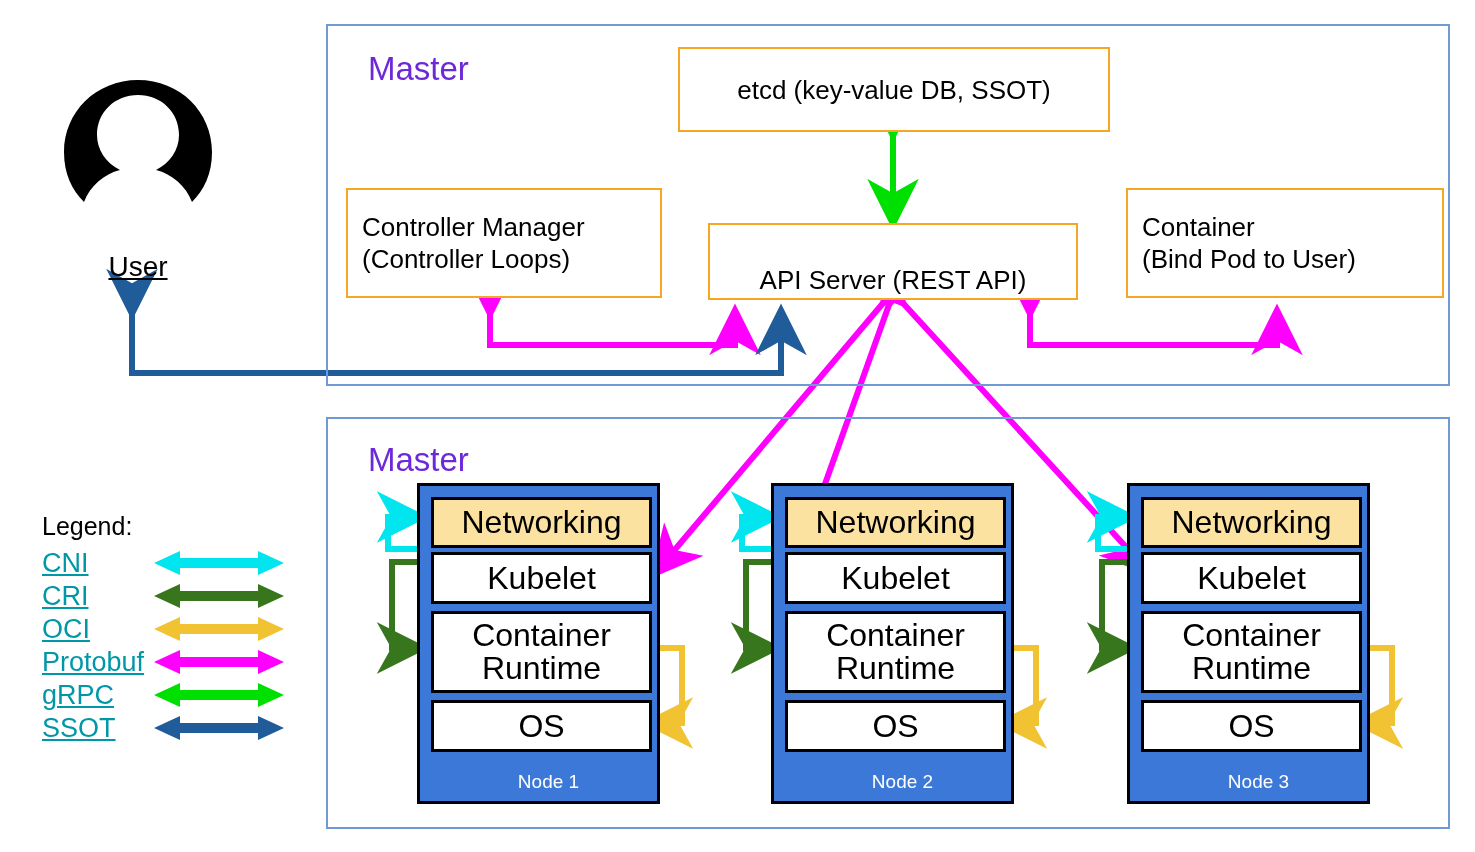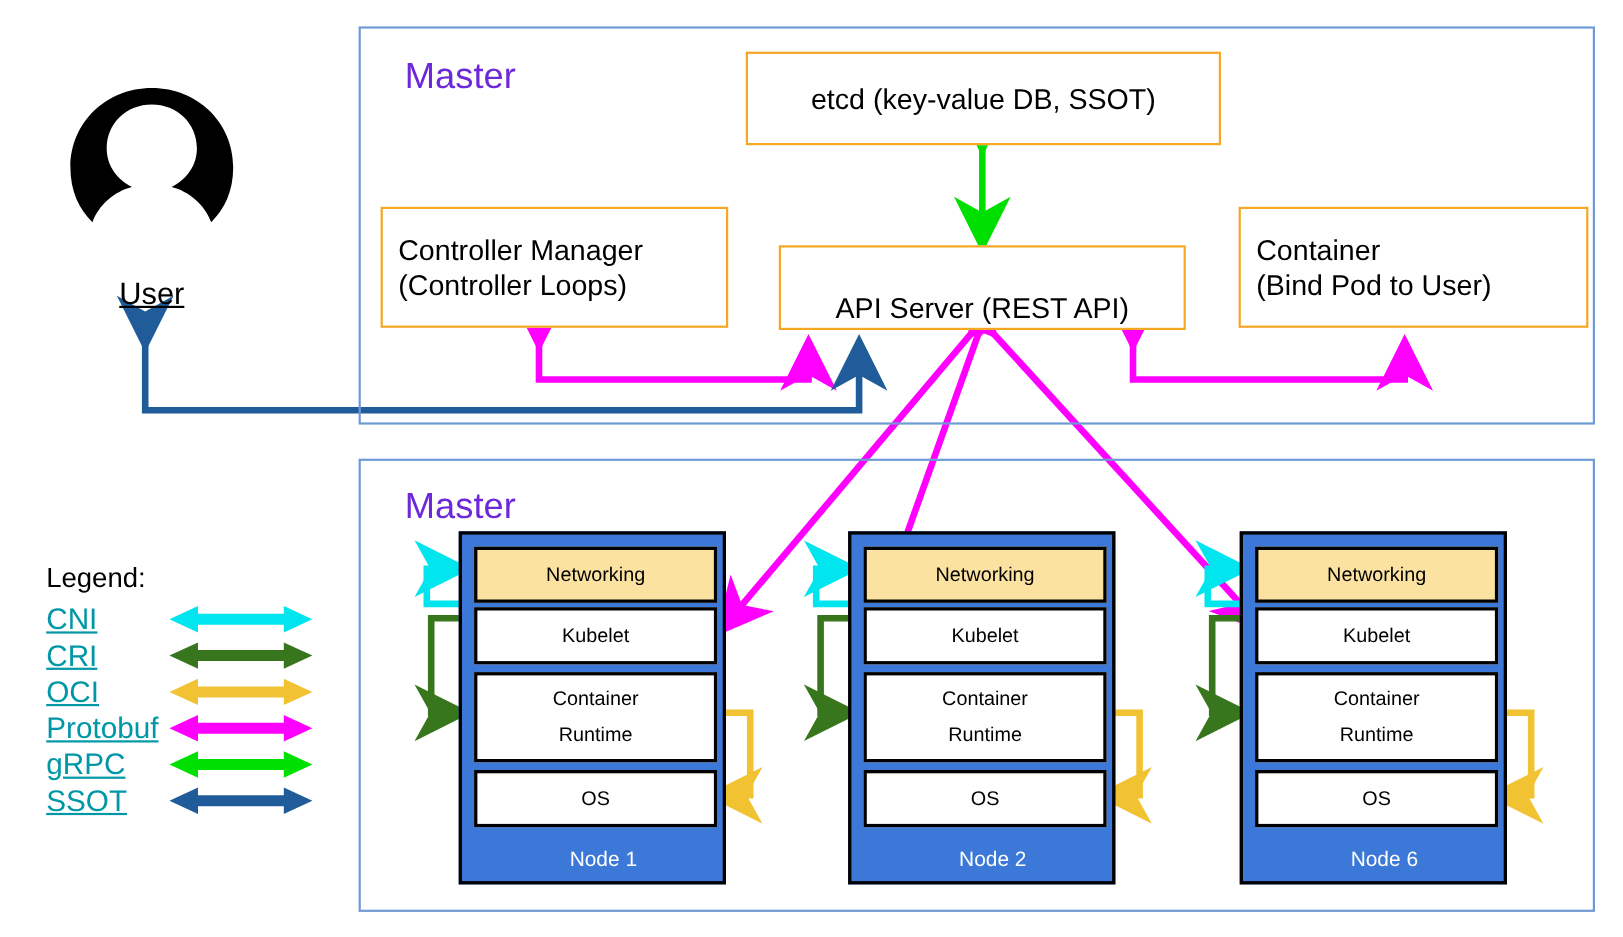--- a/index.html
+++ b/index.html
@@ -33,21 +33,21 @@
   .node{
     position:absolute;box-sizing:border-box;background:#3c78d8;border:3px solid #000000;
   }
   .node-label{
     position:absolute;left:0;right:0;bottom:8px;text-align:center;color:#ffffff;
     font-size:19px;line-height:22px;padding-left:20px;
   }
   .layer{
     position:absolute;box-sizing:border-box;border:3px solid #000000;background:#ffffff;
     display:flex;align-items:center;justify-content:center;text-align:center;
-    font-size:18px;line-height:31px;color:#000;
+    font-size:32px;line-height:31px;color:#000;
   }
   .layer.net{background:#fbe2a0;}
   .layer.two-line{line-height:33px;}
 
   
   #user-avatar{position:absolute;}
   .user-caption{
     position:absolute;text-align:center;font-size:28px;line-height:30px;color:#000;
     white-space:nowrap;
     text-decoration:underline;
@@ -231,21 +231,21 @@
     </div>
     <div class="layer two-line" style="left:11px;top:125px;width:221px;height:82px;">
       <span>
         <span>Container</span><br>
         <span>Runtime</span>
       </span>
     </div>
     <div class="layer" style="left:11px;top:214px;width:221px;height:52px;">
       <span>OS</span>
     </div>
-    <div class="node-label">Node 6</div>
+    <div class="node-label">Node 3</div>
   </div>
 
   <div id="legend">
     <div class="legend-title">Legend:</div>
 
     <div class="legend-row" style="top:36px;">
       <span class="legend-label">CNI</span>
       <svg class="legend-arrow" width="130" height="26" viewBox="0 0 130 26" xmlns="http://www.w3.org/2000/svg">
         <path d="M0,13 L26,1 L26,8 L104,8 L104,1 L130,13 L104,25 L104,18 L26,18 L26,25 Z" fill="#00e5ee"></path>
       </svg>

